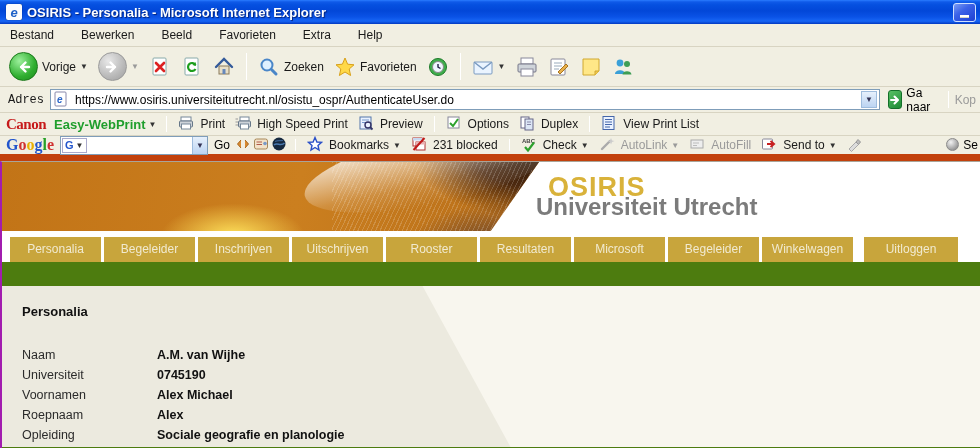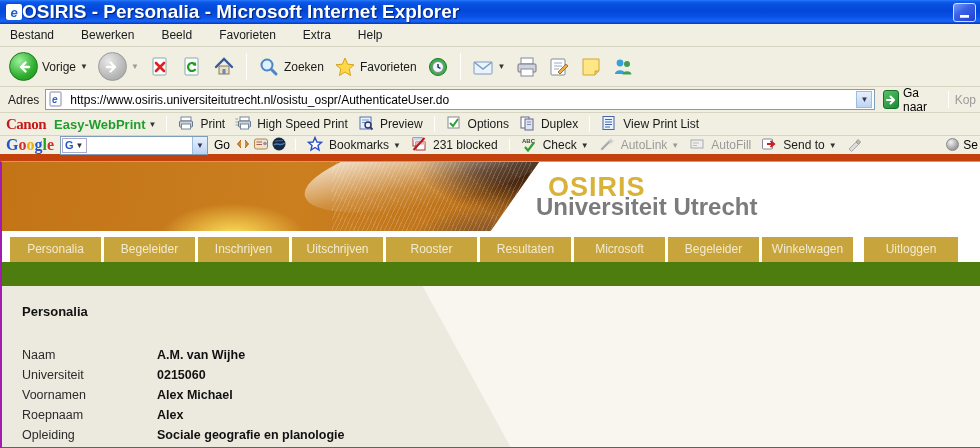--- a/index.html
+++ b/index.html
@@ -4,21 +4,21 @@
 <style>
   * { margin:0; padding:0; box-sizing:border-box; }
   html,body { width:980px; height:448px; overflow:hidden; }
   body { font-family:"Liberation Sans","DejaVu Sans",sans-serif; font-size:12px; background:#fff; }
   .window { position:relative; width:980px; height:448px; overflow:hidden; background:#f1efe2; }
 
   
   .titlebar { position:relative; height:24px;
     background:linear-gradient(180deg,#2a7cff 0%,#0f5ae8 8%,#0550e0 20%,#0247d8 45%,#0a52e6 70%,#1765f5 88%,#0338c0 100%);
     display:flex; align-items:center; padding:0 6px; }
-  .titlebar .title { color:#fff; font-weight:bold; font-size:19px; text-shadow:1px 1px 1px #02227a; white-space:nowrap; }
+  .titlebar .title { color:#fff; font-weight:bold; font-size:13px; text-shadow:1px 1px 1px #02227a; margin-left:5px; white-space:nowrap; }
   .ie-ico { width:16px; height:16px; background:#fdfdfd; border-radius:2px; display:flex; align-items:center; justify-content:center;
     color:#1f62c8; font-weight:bold; font-style:italic; font-size:13px; line-height:1; box-shadow:0 0 1px #013; }
   .minbtn { position:absolute; right:4px; top:3px; width:23px; height:19px; border-radius:3px;
     background:linear-gradient(145deg,#7a9cf5 0%,#3b62e8 40%,#1d3fd2 100%); border:1px solid #cfe0ff;
     display:flex; align-items:flex-end; justify-content:center; padding-bottom:3px; }
   .minbtn .bar { width:9px; height:3px; background:#fff; }
 
   
   .menubar { height:23px; background:#f1efe2; border-bottom:1px solid #d8d4c2; display:flex; align-items:center; padding-left:10px; gap:27px; }
   .menubar span { color:#1a1a1a; }
@@ -33,21 +33,21 @@
   
   .navbar { height:40px; }
   .circ { width:29px; height:29px; border-radius:50%; display:flex; align-items:center; justify-content:center; }
   .circ.back { background:radial-gradient(circle at 35% 30%,#9cf09c,#2fae2f 60%,#1d8a1d); border:1px solid #1a7a1a; }
   .circ.fwd  { background:radial-gradient(circle at 35% 30%,#e8e8e8,#b9b9b9 60%,#9d9d9d); border:1px solid #9a9a9a; }
   .ico16 { width:18px; height:18px; display:inline-block; }
   .ico22 { width:22px; height:22px; display:inline-block; }
 
   
   .addressbar { height:26px; padding:0 4px; }
-  .addr-label { margin:0 6px 0 4px; color:#1a1a1a; }
+  .addr-label { margin:0 6px 0 4px; color:#1a1a1a;font-family:Liberation Mono, monospace; }
   .addr-input { flex:0 0 auto; width:830px; height:21px; background:#fff; border:1px solid #7f9db9; display:flex; align-items:center; padding:0 2px; }
   .addr-input .url { margin-left:4px; color:#000; white-space:nowrap; overflow:hidden; }
   .addr-drop { margin-left:auto; width:16px; height:17px; background:linear-gradient(180deg,#e6f0fc,#bcd4f2); border:1px solid #9ebcdd; font-size:8px; color:#335; display:flex; align-items:center; justify-content:center; }
   .go-box { width:19px; height:19px; border-radius:3px; background:linear-gradient(145deg,#57c064,#1d8a35); border:1px solid #14702a; display:flex; align-items:center; justify-content:center; margin:0 4px 0 8px; }
 
   
   .canonbar { height:23px; padding-left:6px; }
   .canon-logo { color:#c61a1a; font-weight:bold; font-size:15px; font-family:"Liberation Serif","DejaVu Serif",serif; letter-spacing:-0.5px; }
   .ewp { color:#1f9e2c; font-weight:bold; font-size:13px; margin-left:8px; }
 
@@ -452,21 +452,21 @@
     <div class="content">
       <div class="content-light"></div>
       <div class="c-inner">
         <div class="c-head">Personalia</div>
         <div class="frow">
           <span class="flabel">Naam</span>
           <span class="fvalue">A.M. van Wijhe</span>
         </div>
         <div class="frow">
           <span class="flabel">Universiteit</span>
-          <span class="fvalue">0215060</span>
+          <span class="fvalue">0745190</span>
         </div>
         <div class="frow">
           <span class="flabel">Voornamen</span>
           <span class="fvalue">Alex Michael</span>
         </div>
         <div class="frow">
           <span class="flabel">Roepnaam</span>
           <span class="fvalue">Alex</span>
         </div>
         <div class="frow">

